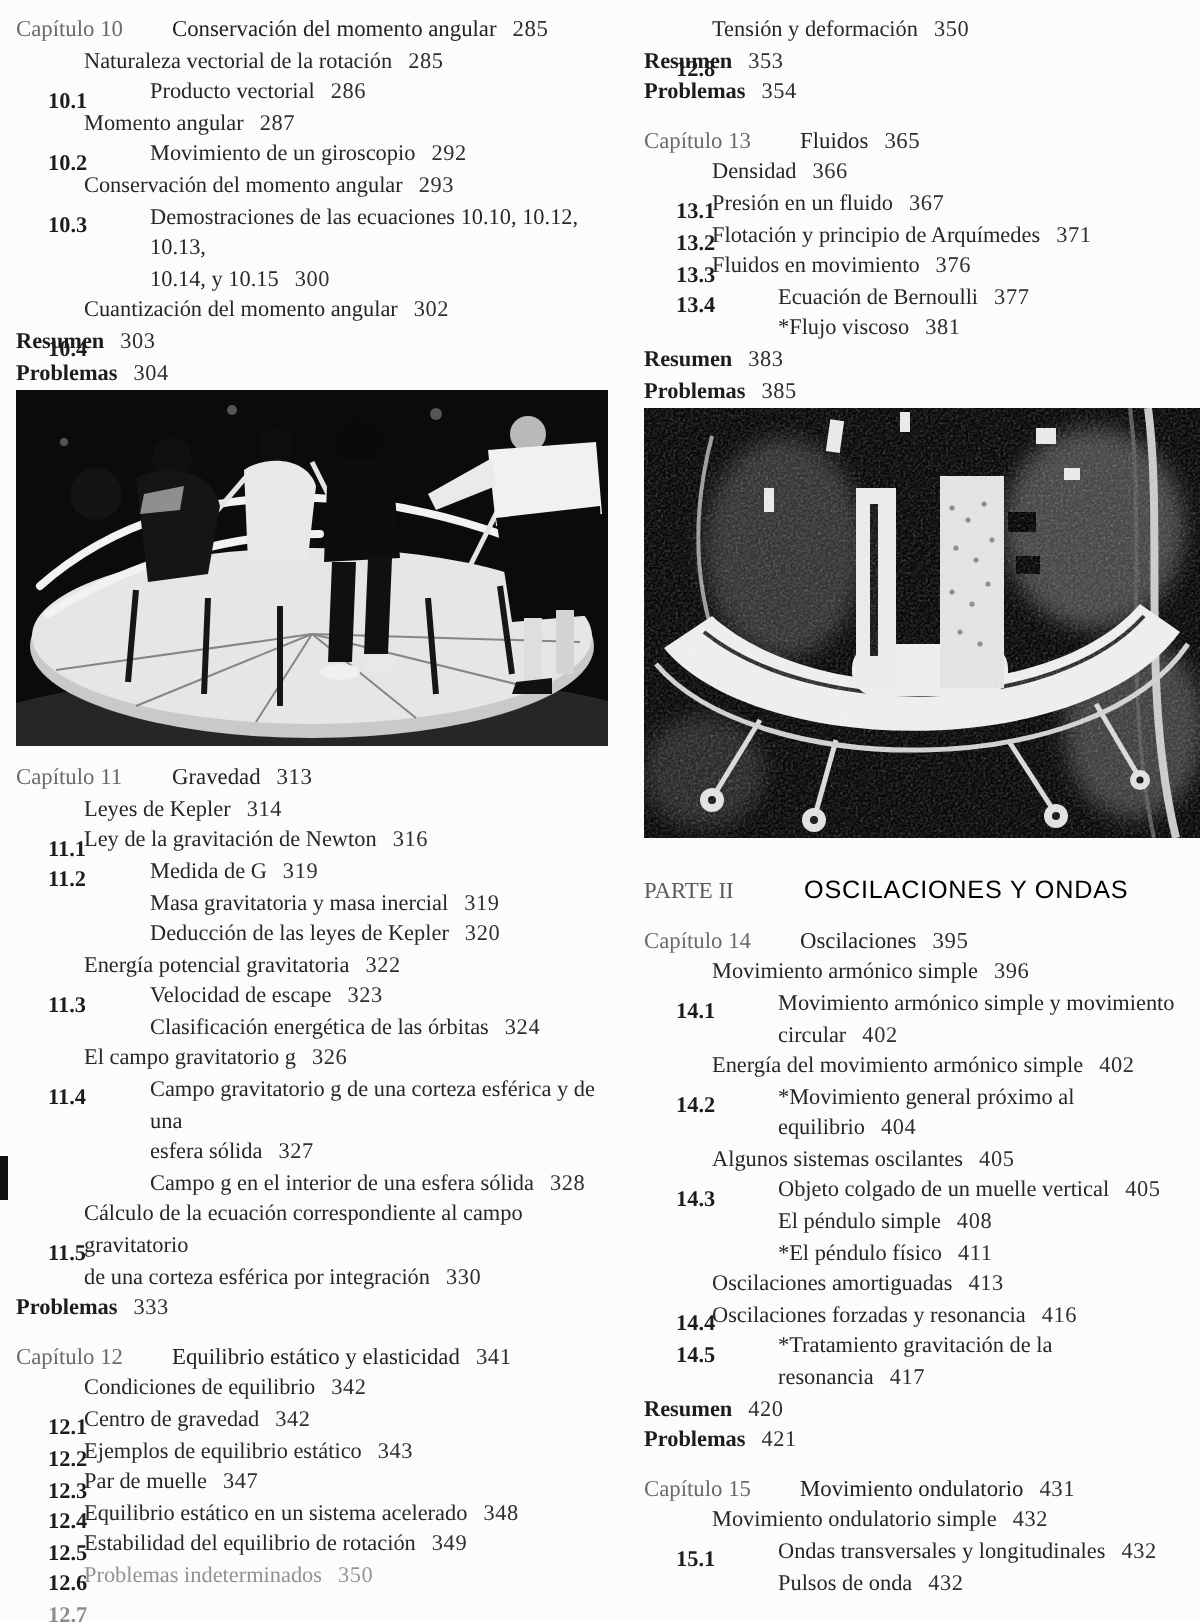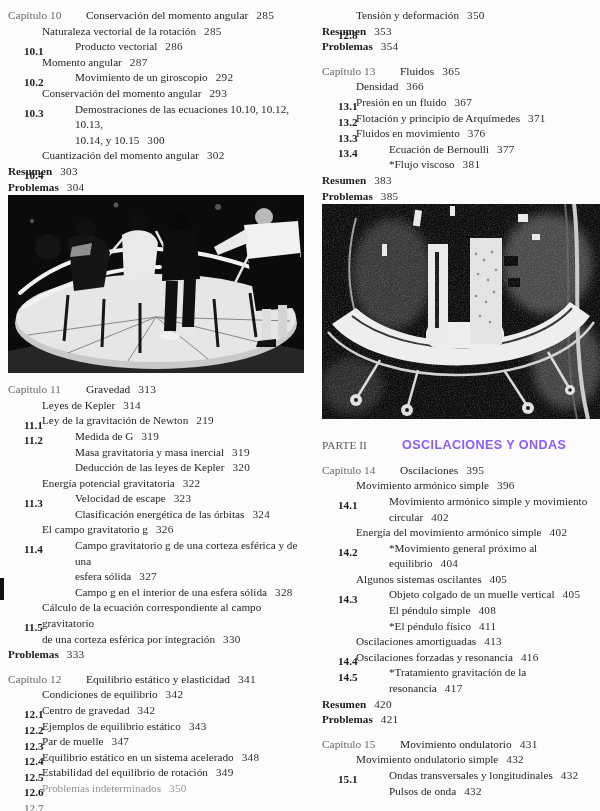--- a/index.html
+++ b/index.html
@@ -13,22 +13,22 @@
   .row{position:relative;font-size:11.2px;line-height:15.6px;white-space:pre;}
   .row .pg{margin-left:8px;color:#2e2e2e;letter-spacing:.3px;}
 
   .row-chapter{margin-top:9px;font-size:11.4px;}
   .col > .row-chapter:first-child{margin-top:0;}
   .chap-label{display:inline-block;width:78px;color:#6a6a6a;}
   .chap-title{color:#222;}
 
   .row-part{margin-top:19px;margin-bottom:7px;}
   .part-label{display:inline-block;width:80px;color:#5c5c5c;font-size:11.4px;}
-  .part-title{font-family:"Liberation Sans","DejaVu Sans",sans-serif;font-weight:700;
-              font-size:12.6px;letter-spacing:.4px;color:#8b5cf6;}
+  .part-title{font-family:"Liberation Sans","DejaVu Sans",sans-serif;font-weight:400;
+              font-size:12.6px;letter-spacing:.4px;color:#000000;}
 
   .row-section{padding-left:34px;}
   .row-section .num{position:absolute;left:16px;top:0;font-weight:700;color:#1c1c1c;margin-top:20px;}
   .row-sub{padding-left:67px;}
   .row-plain .title{font-weight:700;color:#1c1c1c;margin-top:24px;}
   .faded{opacity:.5;filter:blur(.3px);}
 
   .title{white-space:pre;}
   .ml .title{display:inline;white-space:pre-line;}
 
@@ -116,21 +116,21 @@
       </g>
       <g fill="#555555">
             <circle cx="210" cy="12" r="3"></circle>
             <circle cx="108" cy="10" r="2.5"></circle>
             <circle cx="24" cy="26" r="2"></circle>
           </g>
     </svg>
   </figure>
       <div class=" row row-chapter"><span class="chap-label">Capítulo 11</span><span class="chap-title">Gravedad</span><span class="pg">313</span></div>
       <div class=" row row-section ml"><span class="num">11.1</span><span class="title">Leyes de Kepler</span><span class="pg">314</span></div>
-      <div class=" row row-section ml"><span class="num">11.2</span><span class="title">Ley de la gravitación de Newton</span><span class="pg">219</span></div>
+      <div class=" row row-section ml"><span class="num">11.2</span><span class="title">Ley de la gravitación de Newton</span><span class="pg">316</span></div>
       <div class=" row row-sub ml"><span class="title">Medida de G</span><span class="pg">319</span></div>
       <div class=" row row-sub ml"><span class="title">Masa gravitatoria y masa inercial</span><span class="pg">319</span></div>
       <div class=" row row-sub ml"><span class="title">Deducción de las leyes de Kepler</span><span class="pg">320</span></div>
       <div class=" row row-section ml"><span class="num">11.3</span><span class="title">Energía potencial gravitatoria</span><span class="pg">322</span></div>
       <div class=" row row-sub ml"><span class="title">Velocidad de escape</span><span class="pg">323</span></div>
       <div class=" row row-sub ml"><span class="title">Clasificación energética de las órbitas</span><span class="pg">324</span></div>
       <div class=" row row-section ml"><span class="num">11.4</span><span class="title">El campo gravitatorio g</span><span class="pg">326</span></div>
       <div class=" row row-sub ml"><span class="title">Campo gravitatorio g de una corteza esférica y de una
 esfera sólida</span><span class="pg">327</span></div>
       <div class=" row row-sub ml"><span class="title">Campo g en el interior de una esfera sólida</span><span class="pg">328</span></div>

